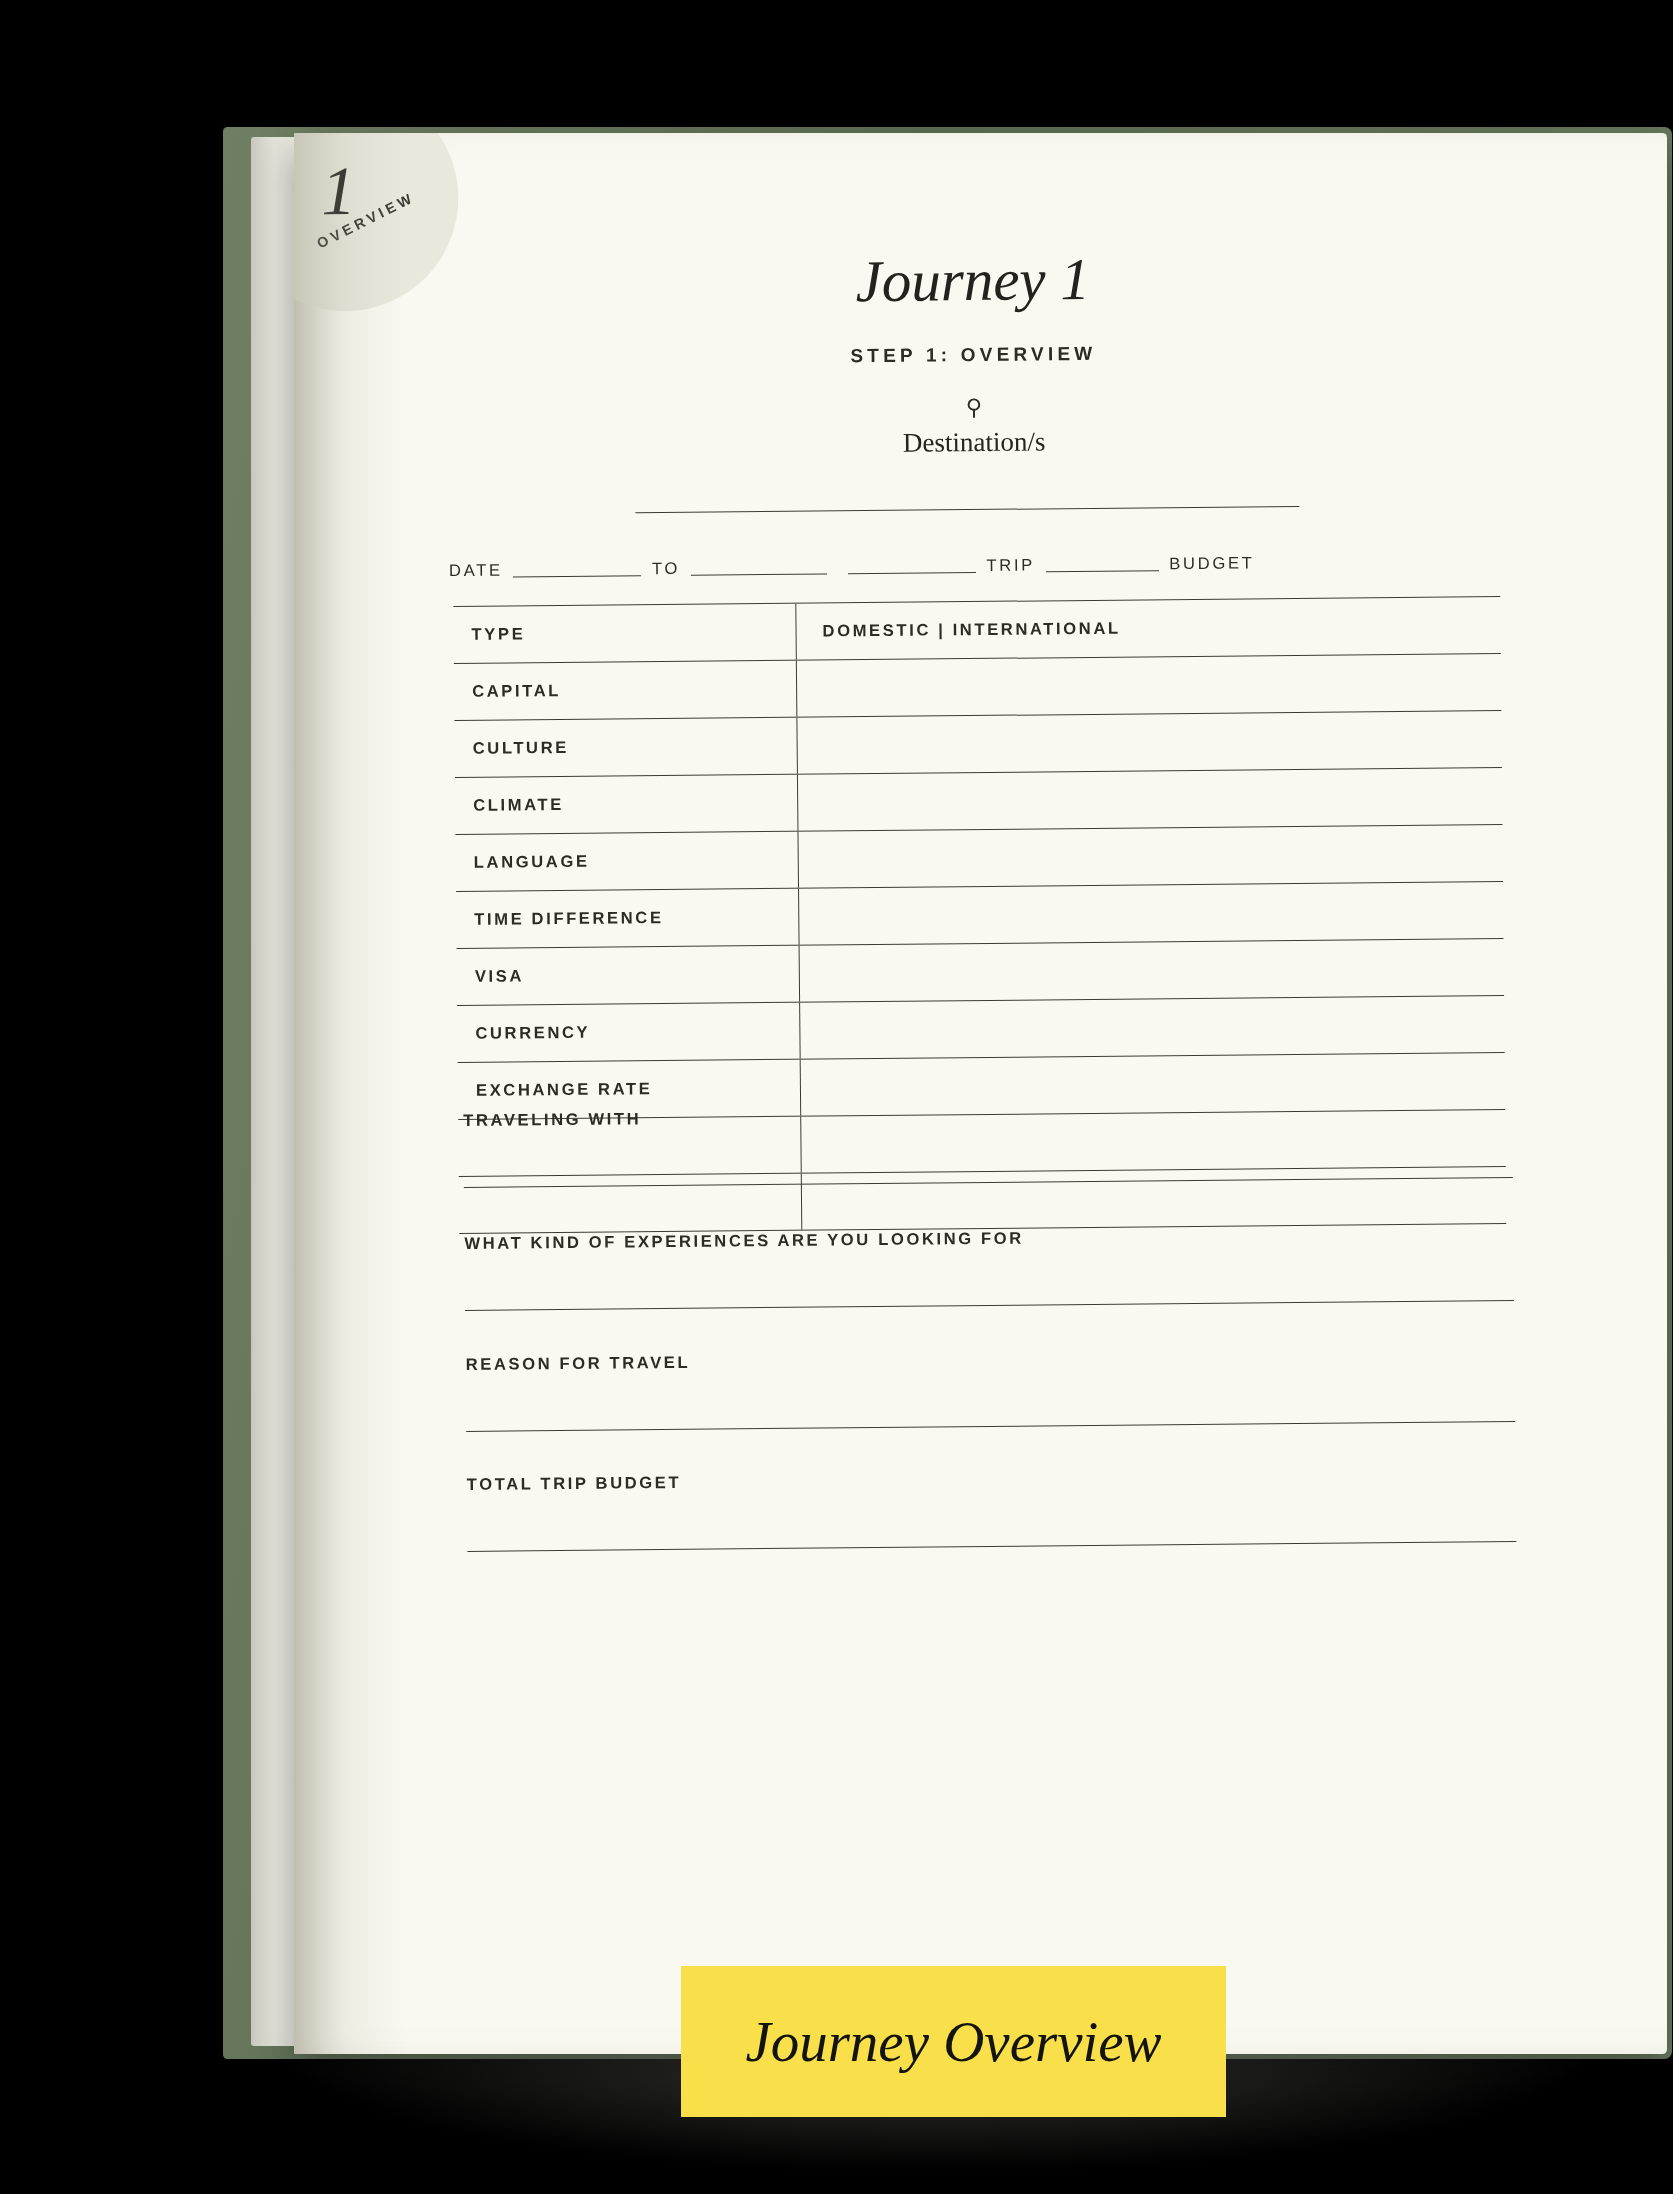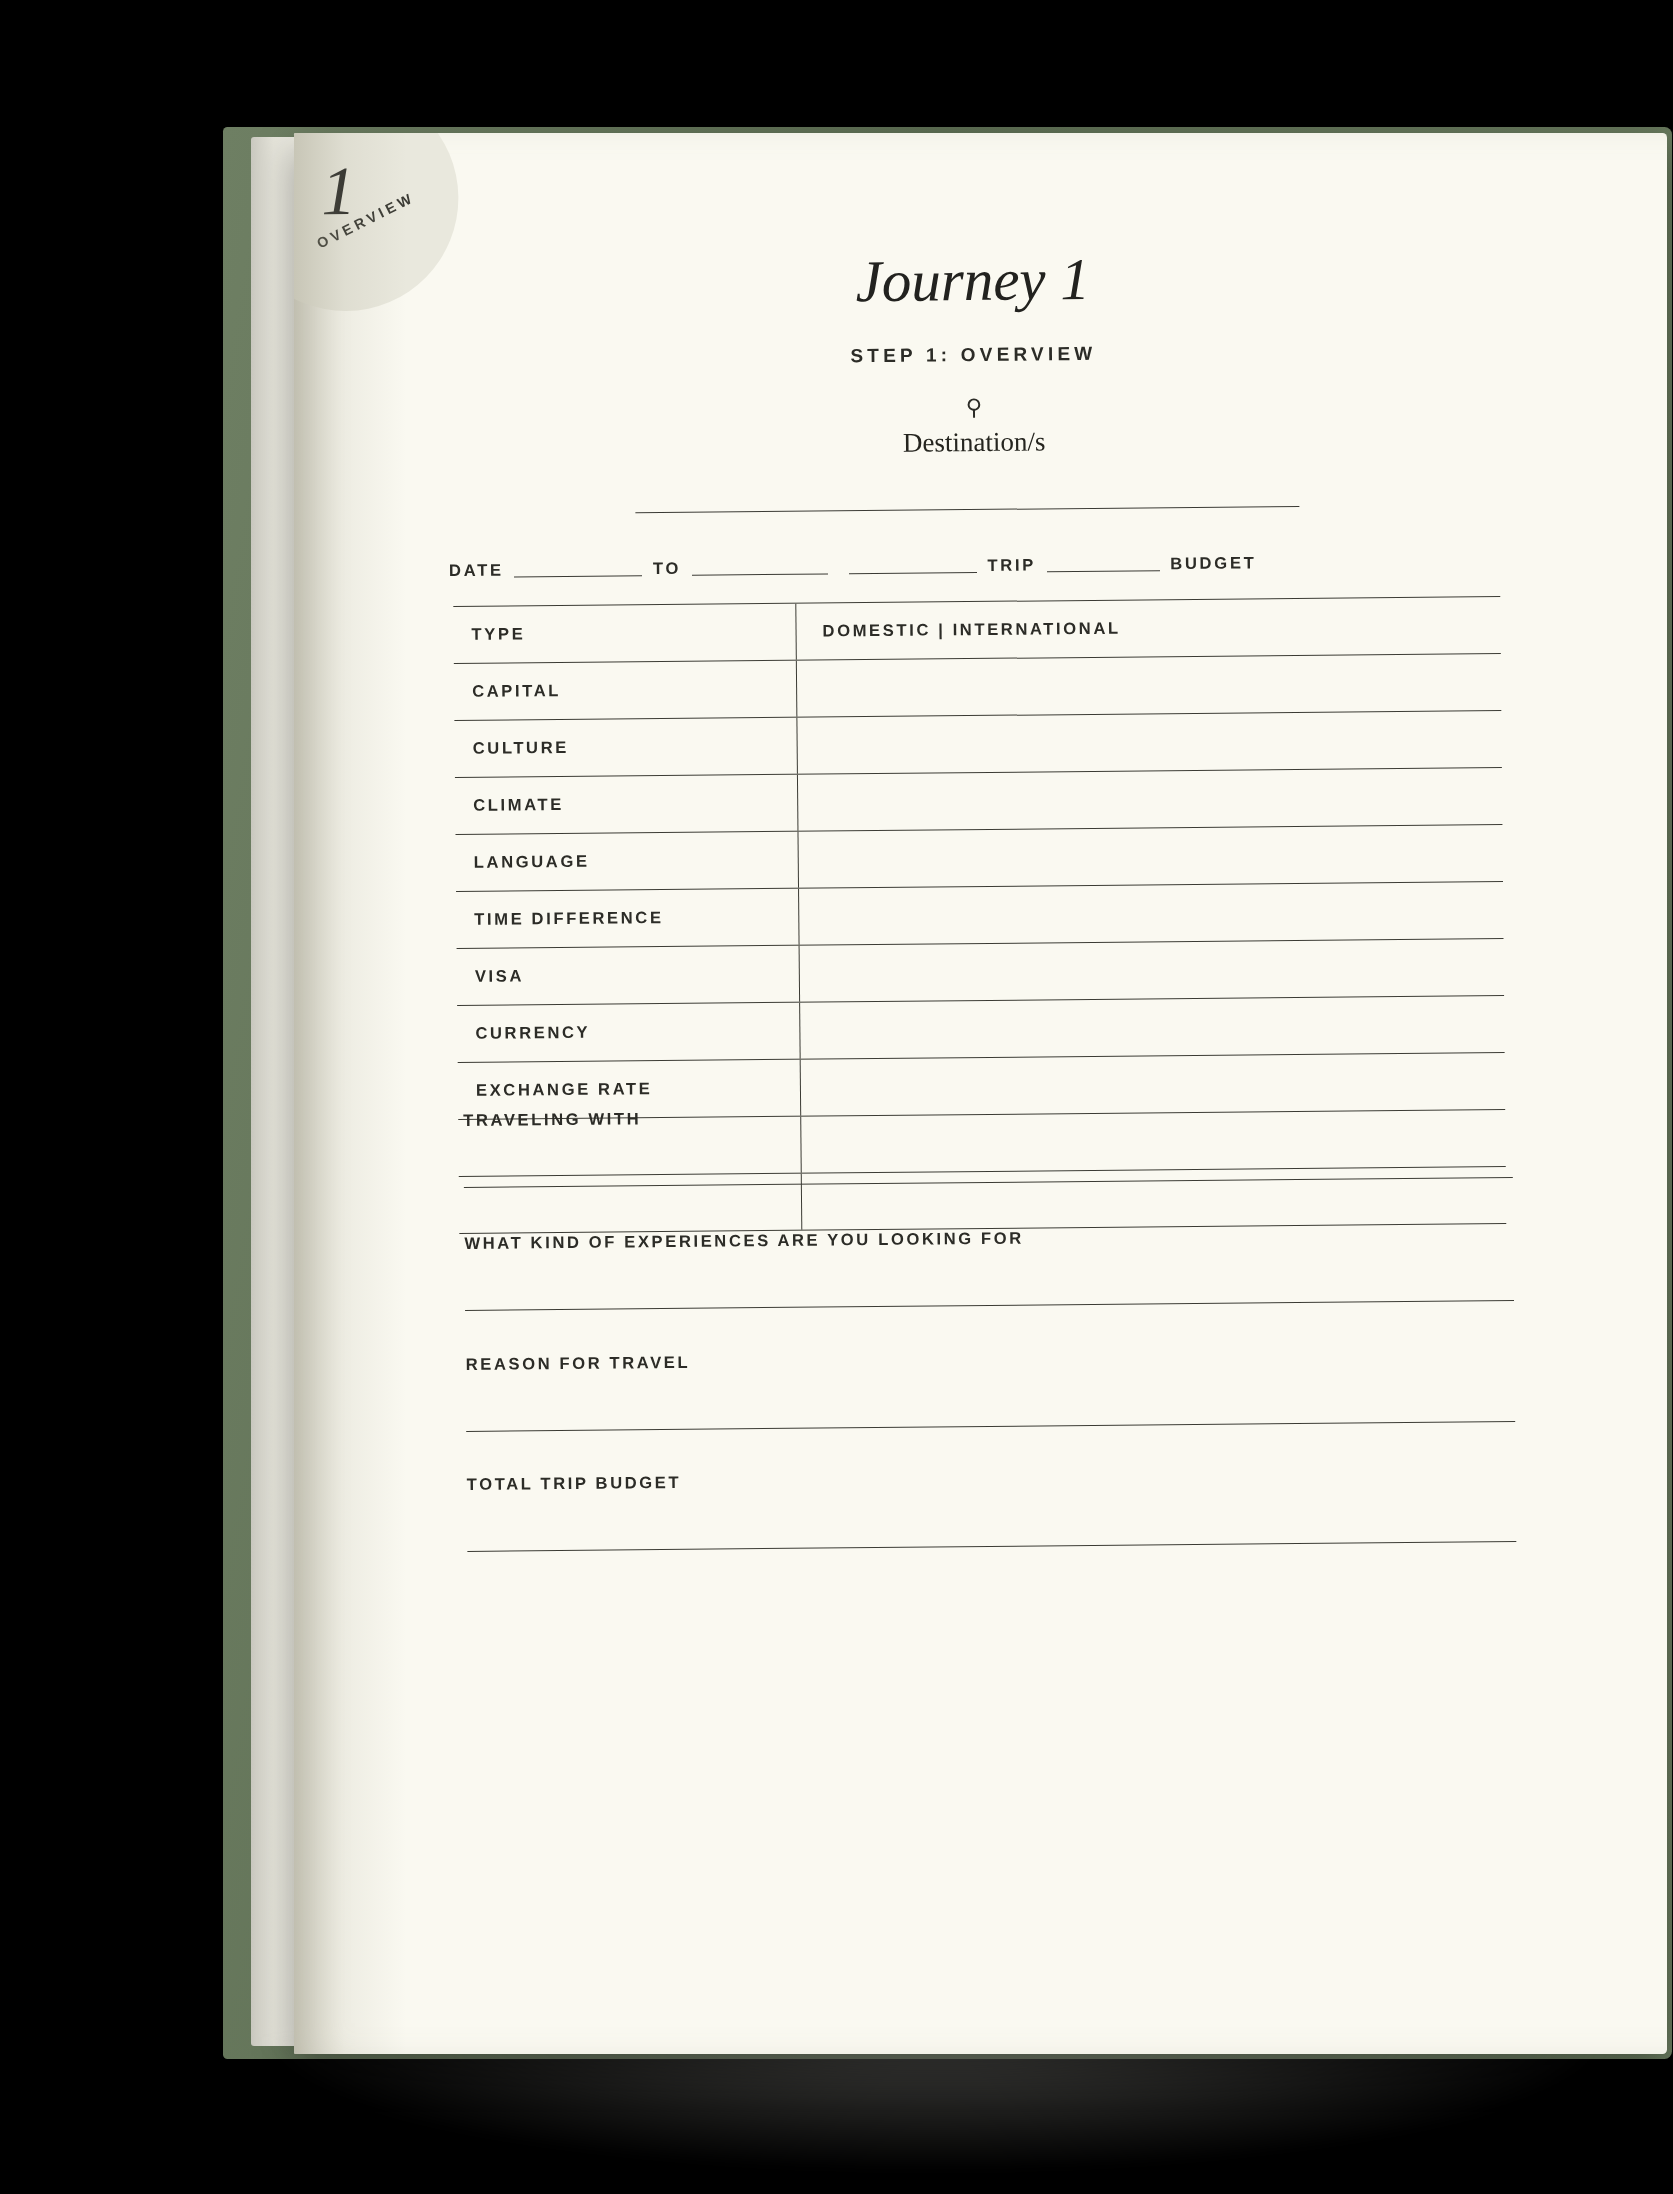--- a/index.html
+++ b/index.html
@@ -161,21 +161,21 @@
     position: absolute;
     left: 160px;
     top: 410px;
     width: 1064px;
     height: 45px;
     display: flex;
     align-items: center;
   }
   .dr-label {
     font-size: 16.6px;
-    font-weight: 700;
+    font-weight: 400;
     letter-spacing: 2.7px;
     color: #2c2c27;
     white-space: nowrap;
   }
   .dr-line {
     border-bottom: 1.1px solid #3a3a34;
     height: 0.8px;
     margin: 13.6px 10.6px 0 10.6px;
   }
   .w1 { width: 128px; }
@@ -374,15 +374,18 @@
       <div class="prompt p4">
         <div class="ptext">TOTAL TRIP BUDGET</div>
         <div class="pline"></div>
       </div>
 
     </div>
 
     <div class="gutter"></div>
   </div>
 
+  <div class="caption">
+    <span>Journey Overview</span>
+  </div>
 
 </div>
 
 
 </body></html>

